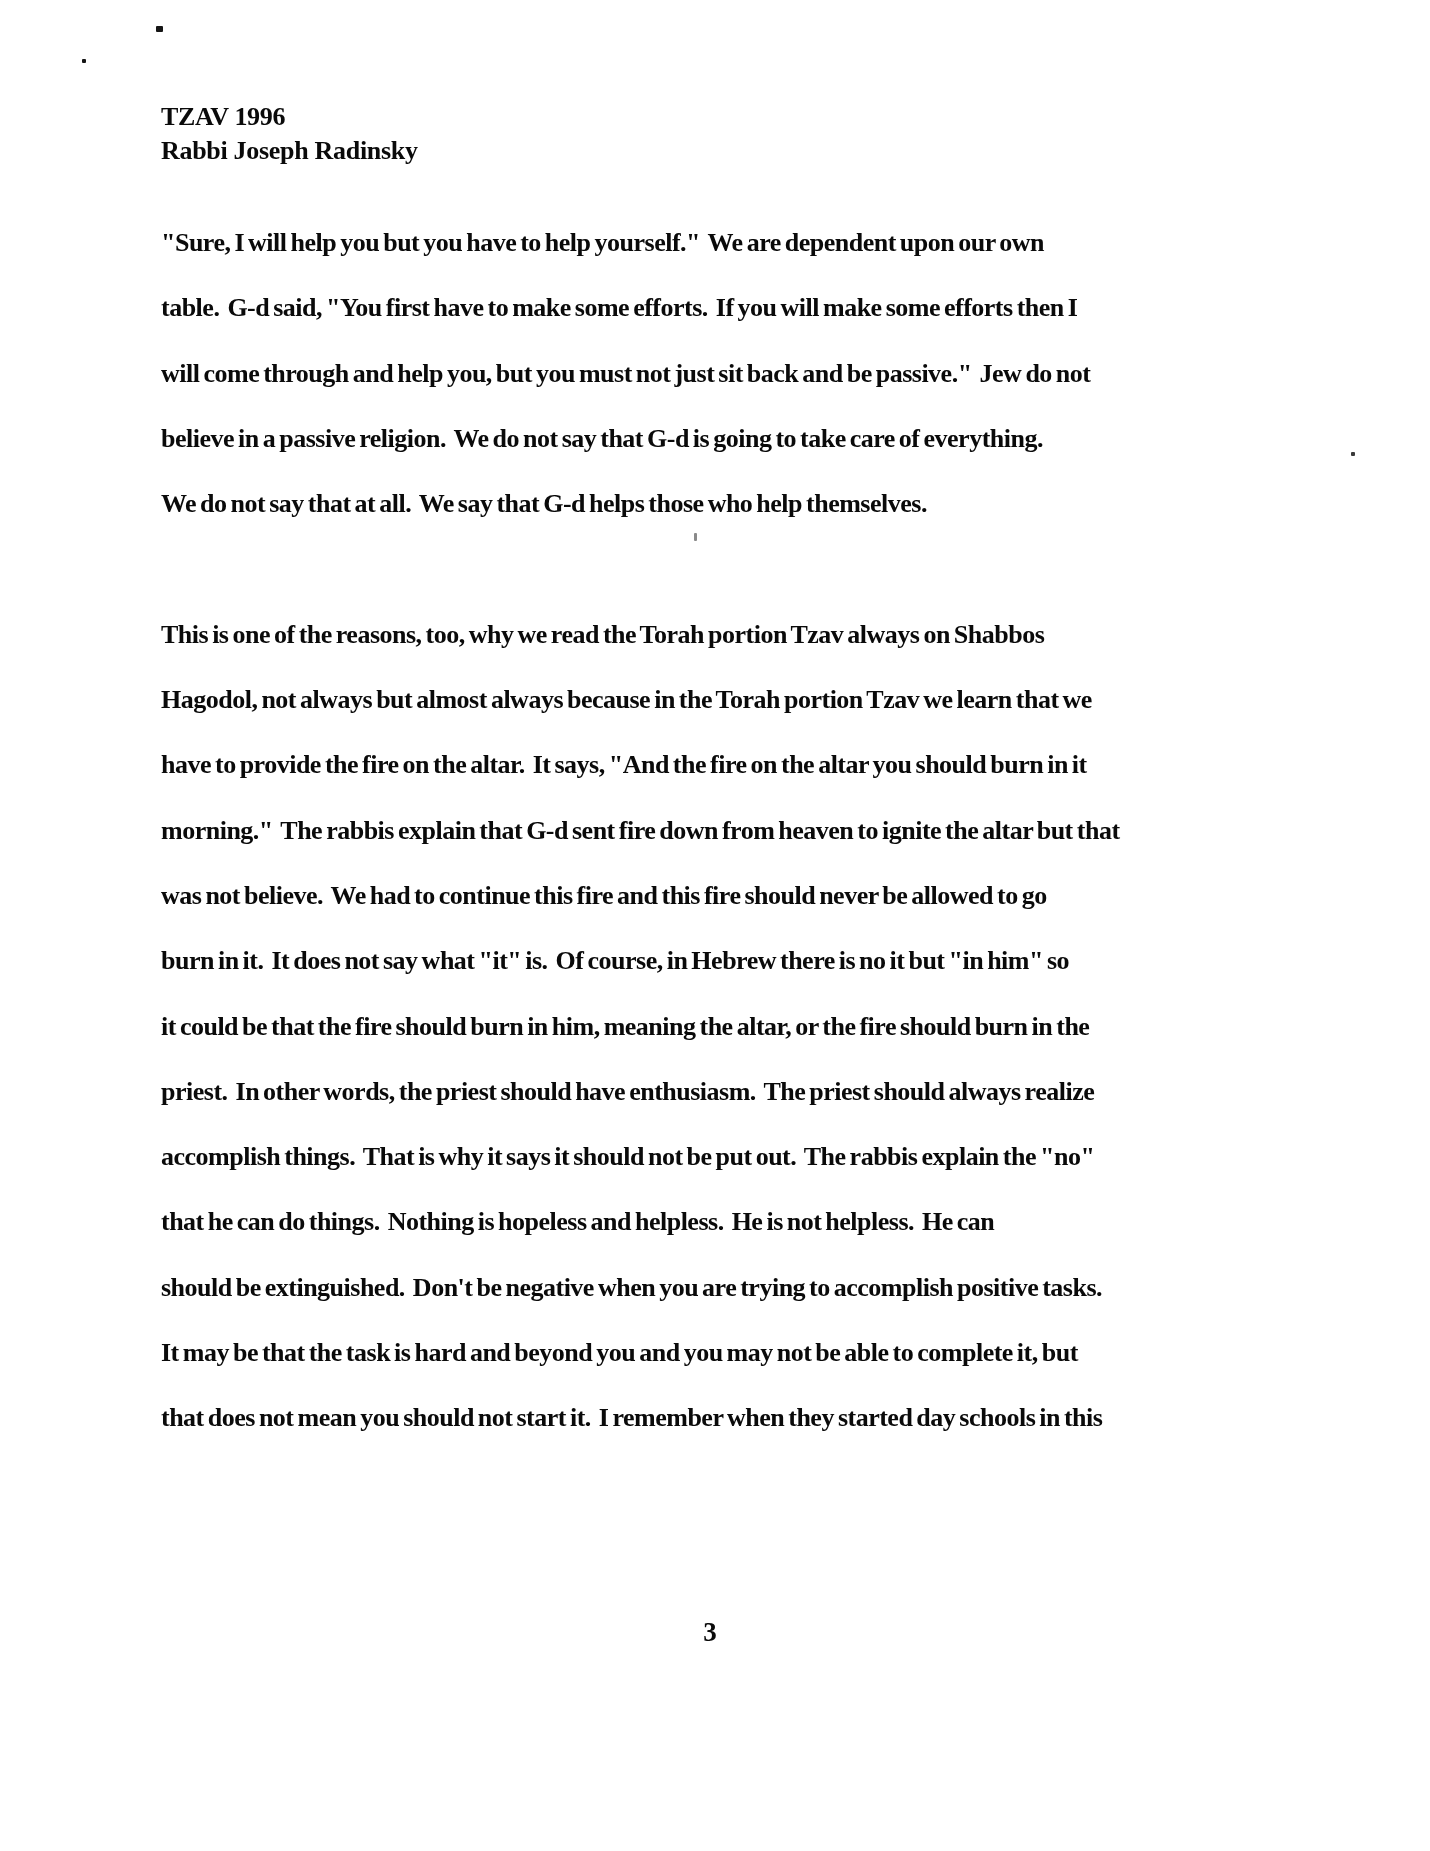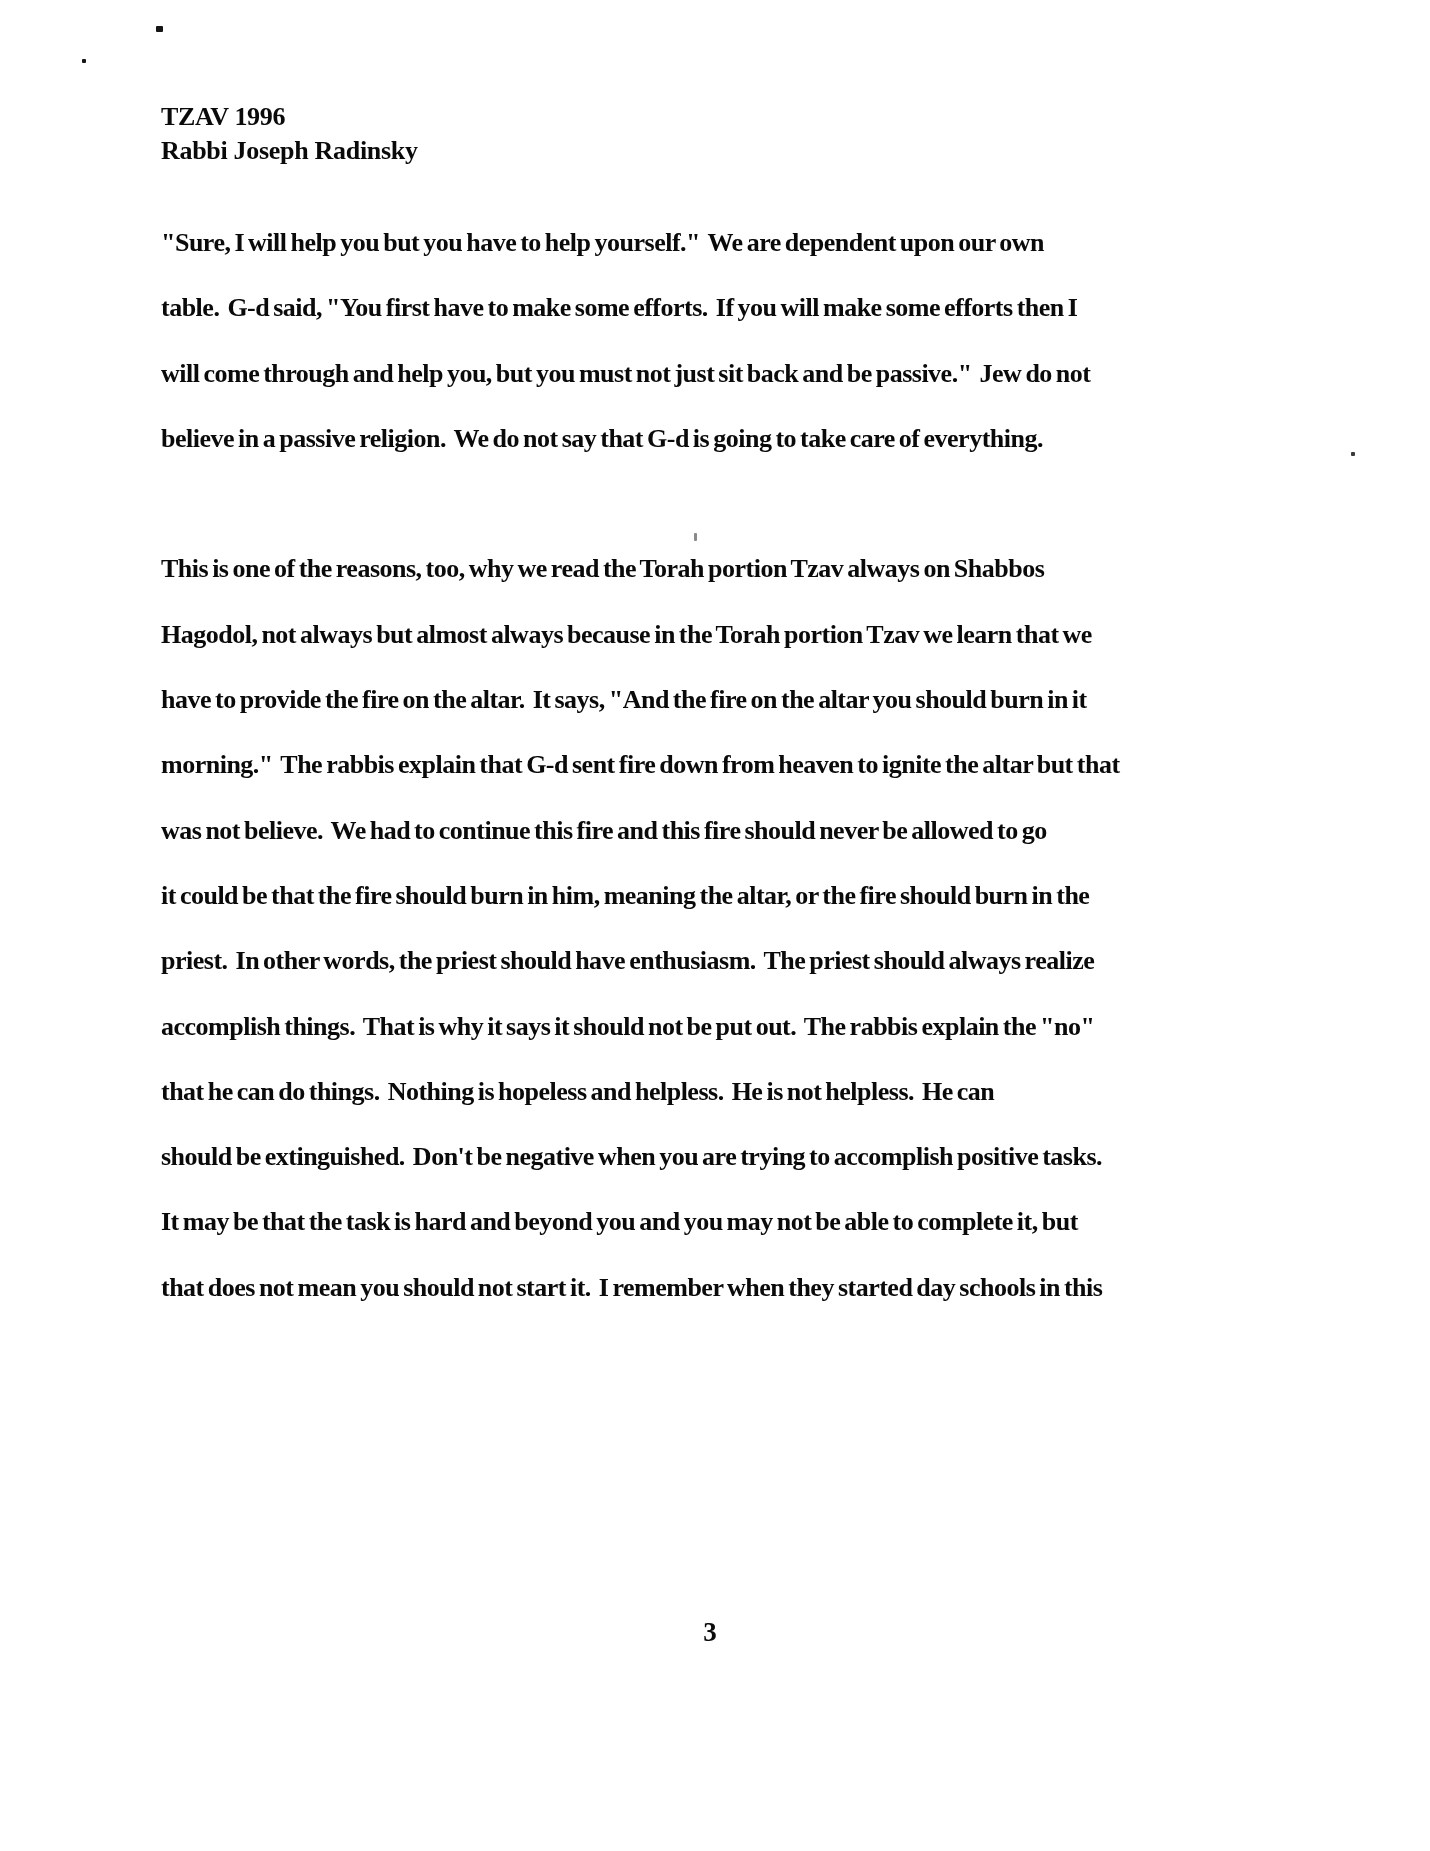--- a/index.html
+++ b/index.html
@@ -77,28 +77,30 @@
     <div class="hline">TZAV 1996</div>
     <div class="hline">Rabbi Joseph Radinsky</div>
   </div>
 
   <div class="body-text">
     <div>
         <div class="line">"Sure, I will help you but you have to help yourself."  We are dependent upon our own</div>
         <div class="line">table.  G-d said, "You first have to make some efforts.  If you will make some efforts then I</div>
         <div class="line">will come through and help you, but you must not just sit back and be passive."  Jew do not</div>
         <div class="line">believe in a passive religion.  We do not say that G-d is going to take care of everything.</div>
+        <div class="line">We do not say that at all.  We say that G-d helps those who help themselves.</div>
       </div>
     <div class="blank-line"></div>
     <div>
         <div class="line">This is one of the reasons, too, why we read the Torah portion Tzav always on Shabbos</div>
         <div class="line">Hagodol, not always but almost always because in the Torah portion Tzav we learn that we</div>
         <div class="line">have to provide the fire on the altar.  It says, "And the fire on the altar you should burn in it</div>
         <div class="line">morning."  The rabbis explain that G-d sent fire down from heaven to ignite the altar but that</div>
         <div class="line">was not believe.  We had to continue this fire and this fire should never be allowed to go</div>
+        <div class="line">burn in it.  It does not say what "it" is.  Of course, in Hebrew there is no it but "in him" so</div>
         <div class="line">it could be that the fire should burn in him, meaning the altar, or the fire should burn in the</div>
         <div class="line">priest.  In other words, the priest should have enthusiasm.  The priest should always realize</div>
         <div class="line">accomplish things.  That is why it says it should not be put out.  The rabbis explain the "no"</div>
         <div class="line">that he can do things.  Nothing is hopeless and helpless.  He is not helpless.  He can</div>
         <div class="line">should be extinguished.  Don't be negative when you are trying to accomplish positive tasks.</div>
         <div class="line">It may be that the task is hard and beyond you and you may not be able to complete it, but</div>
         <div class="line">that does not mean you should not start it.  I remember when they started day schools in this</div>
       </div>
   </div>
 

